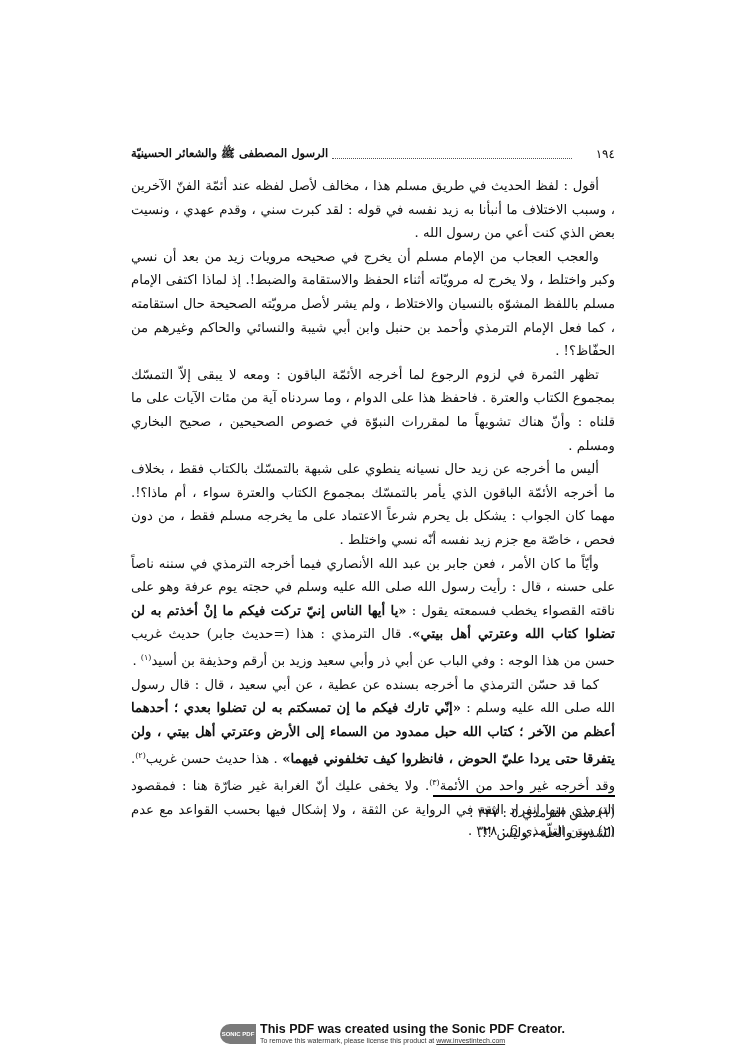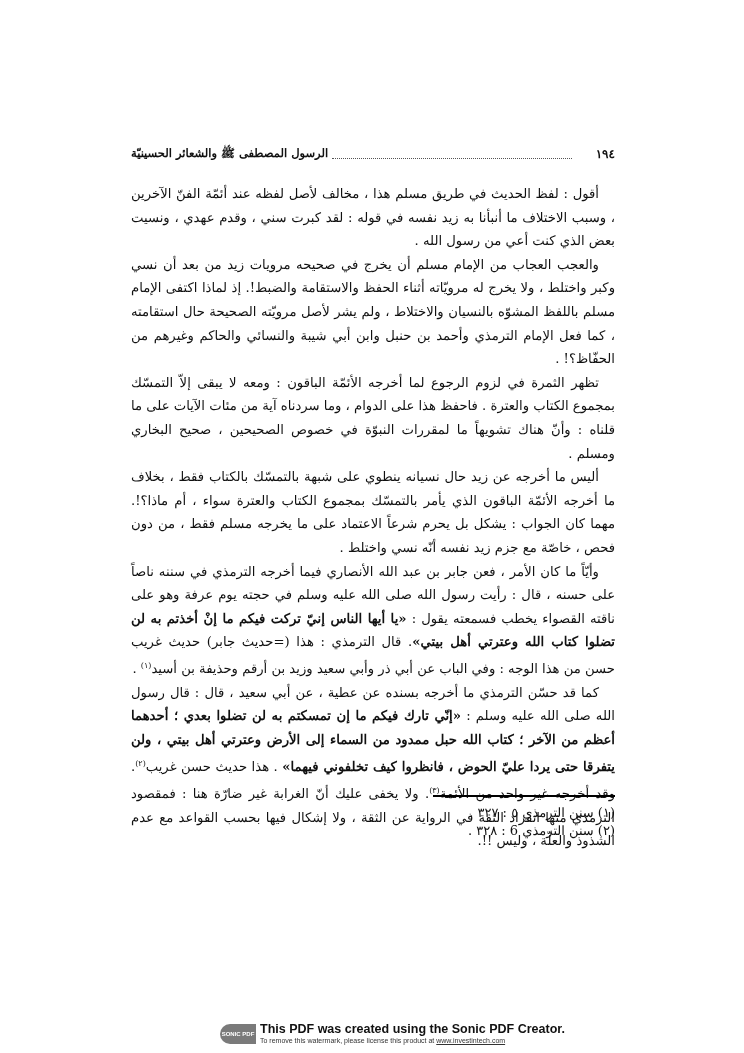--- a/index.html
+++ b/index.html
@@ -1,23 +1,23 @@
 <!DOCTYPE html>
 <html><head>
 <meta charset="utf-8">
 <style>
   html, body { margin:0; padding:0; background:#ffffff; }
   body { width:744px; height:1053px; position:relative; overflow:hidden;
          font-family:"DejaVu Serif", serif; color:#111; }
   .page { position:absolute; left:131px; top:146px; width:484px; direction:rtl; }
   .header { display:flex; align-items:center; direction:rtl; font-size:12px; height:16px; }
-  .header .pnum { font-weight:bold; letter-spacing:3px; margin-left:20px; white-space:nowrap; }
+  .header .pnum { font-weight:normal; letter-spacing:3px; margin-left:20px; white-space:nowrap; }
   .header .dots { flex:1; border-bottom:1px dotted #555; margin:0 4px; height:8px; }
   .header .rtitle { white-space:nowrap; font-size:11.5px;font-weight:bold; }
-  .body { margin-top:20px; font-size:13.2px; line-height:23.6px; text-align:justify; }
+  .body { margin-top:12px; font-size:13.2px; line-height:23.6px; text-align:justify; }
   .body p { margin:0; }
   .body p.ind { text-indent:16px; }
   .body b { font-weight:bold; }
   .rule { position:absolute; left:302px; top:649px; width:182px; height:2px; background:#000; }
   .notes { position:absolute; top:658px; left:0; width:484px; font-size:13px; line-height:18px; text-align:justify; }
   .notes p { margin:0; }
   .wm { position:absolute; left:220px; top:1022px; width:300px; height:26px; font-family:"Liberation Sans", sans-serif; }
   .wm .logo { position:absolute; left:0; top:2px; width:36px; height:20px; background:#7a7a7a; color:#fff; font-size:6px; font-weight:bold; border-radius:10px 0 0 10px; display:flex; align-items:center; justify-content:center; }
   .wm .l1 { position:absolute; left:40px; top:0; font-size:12.5px; font-weight:bold; color:#111; white-space:nowrap; }
   .wm .l2 { position:absolute; left:40px; top:15px; font-size:7px; color:#333; white-space:nowrap; }

